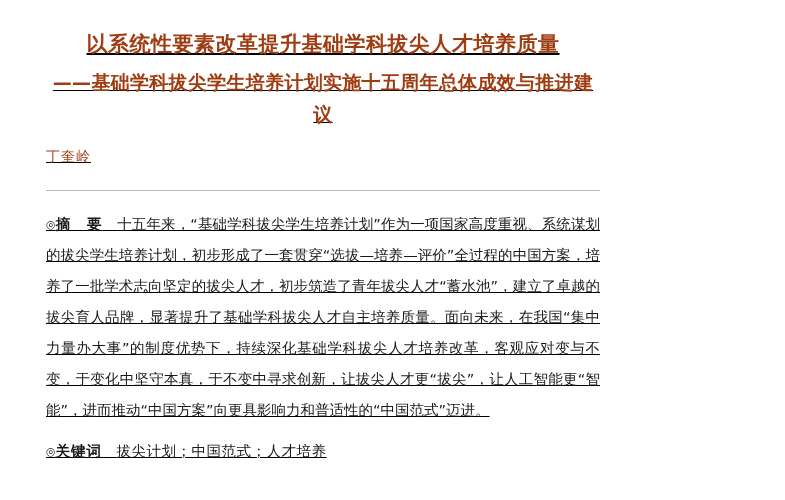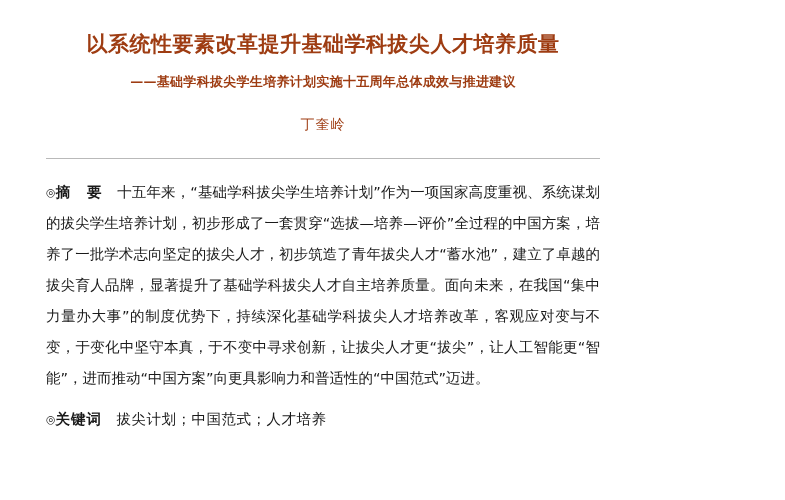--- a/index.html
+++ b/index.html
@@ -12,45 +12,46 @@
     background: #ffffff;
     font-family: "Liberation Serif", "DejaVu Serif", serif;
     overflow: hidden;
   }
   .page {
     position: relative;
     width: 646px;
     height: 500px;
     box-sizing: border-box;
     padding: 22px 46px 0 46px;
+    text-decoration: underline;
   }
   .title-block {
     text-align: center;
     color: #9a3b12;
   }
   .title-main {
     font-family: "DejaVu Sans", "Liberation Sans", sans-serif;
     font-weight: bold;
     font-size: 21px;
     line-height: 32px;
     letter-spacing: 0.5px;
     color: #9e3c12;
     margin: 6px 0 0 0;
   }
   .title-sub {
     font-family: "DejaVu Sans", "Liberation Sans", sans-serif;
     font-weight: bold;
-    font-size: 13px;
+    font-size: 19px;
     line-height: 32px;
     letter-spacing: 0.3px;
     color: #9e3c12;
     margin: 6px 0 0 0;
   }
   .author {
-    text-align: center;
+    text-align: left;
     font-family: "DejaVu Sans", "Liberation Sans", sans-serif;
     font-size: 14px;
     color: #9e3c12;
     margin-top: 18px;
     letter-spacing: 1px;
   }
   .rule {
     width: 100%;
     height: 0;
     border-top: 1px solid #b9b9b9;

